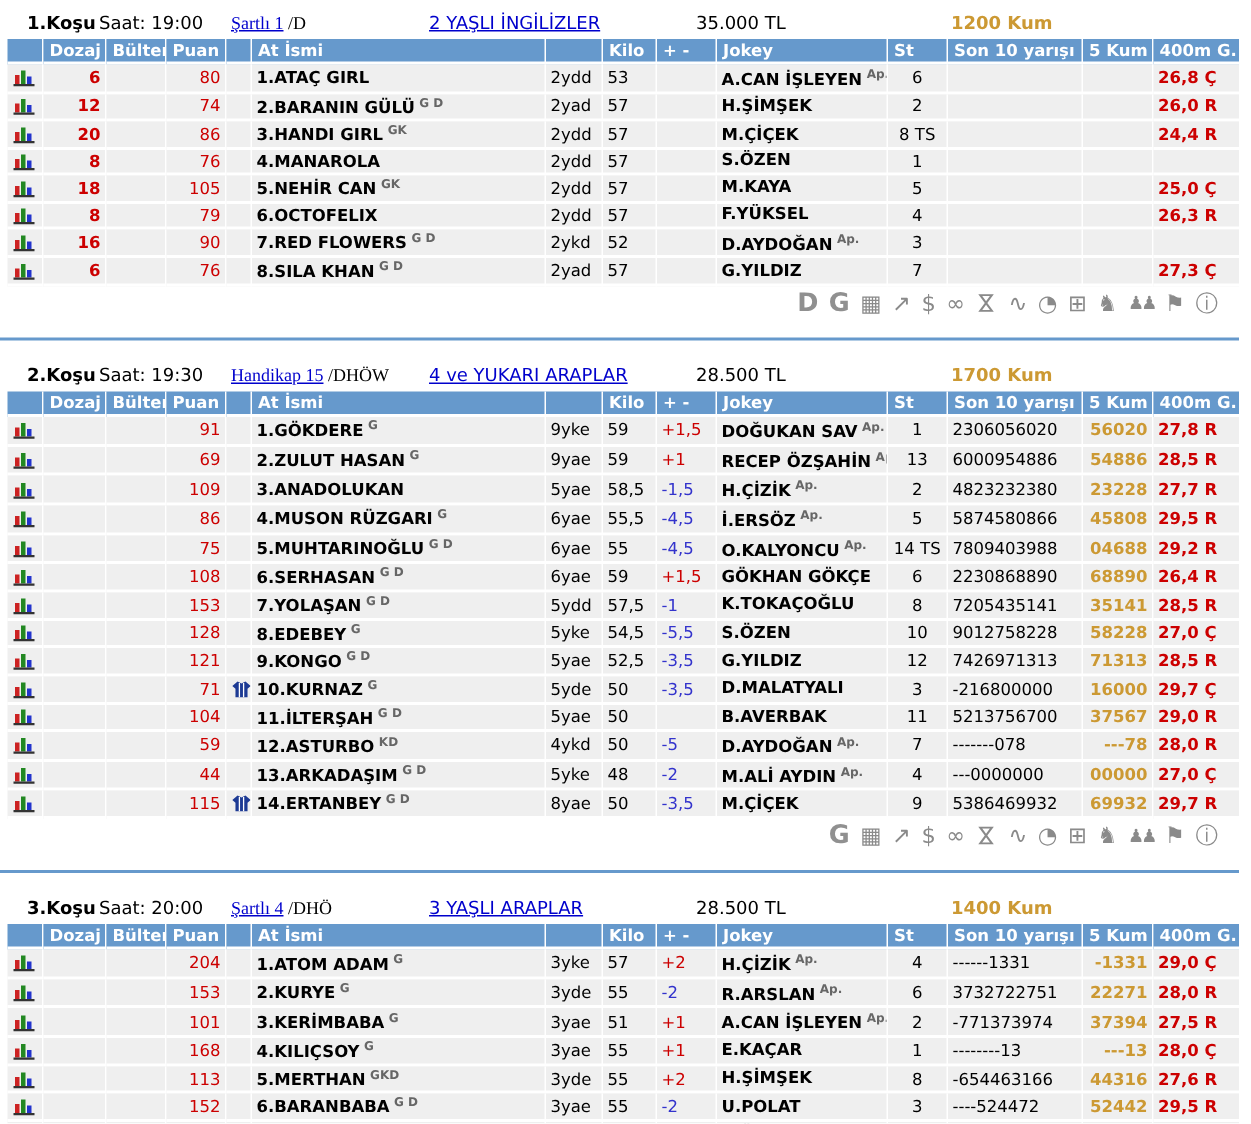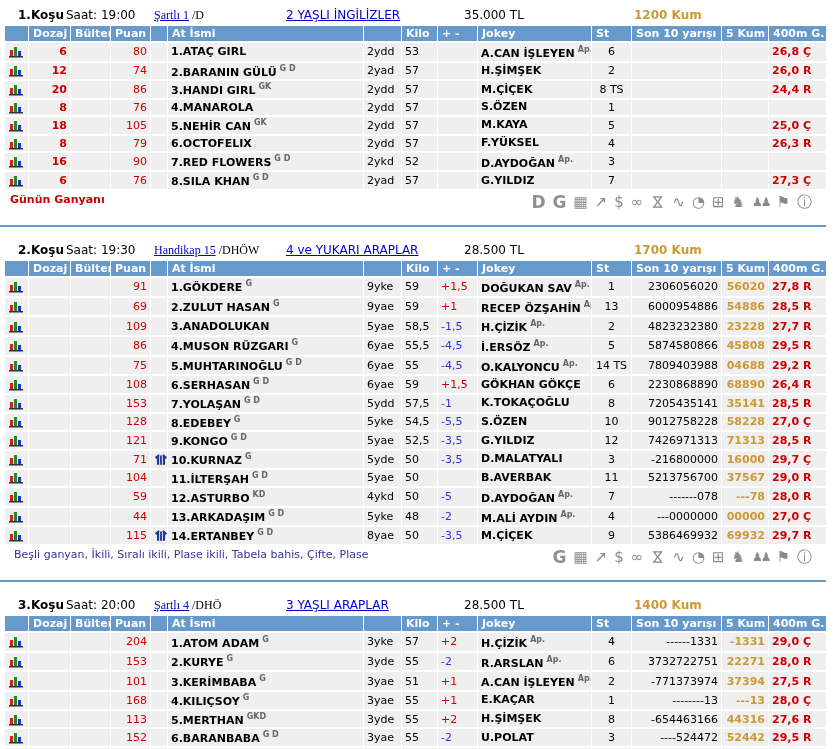--- a/index.html
+++ b/index.html
@@ -32,21 +32,21 @@
   th.col-st,th.col-son10,th.col-kum5{text-align:right;}
   td.c-dozaj{color:#CC0000;font-weight:bold;text-align:right;padding-right:12px;}
   td.c-puan{color:#CC0000;text-align:right;padding-right:6px;}
   td.c-icon{background:#fff;text-align:left;padding:0 2px;}
   td.c-name{font-weight:bold;}
   td.c-name .sup,.jsup{font-size:8px;color:#666;vertical-align:super;font-weight:bold;margin-left:3px;}
   td.c-jockey{font-weight:bold;}
   td.c-delta.pos{color:#CC0000;}
   td.c-delta.neg{color:#3333CC;}
   td.c-st{text-align:center;}
-  td.c-son10{text-align:right;padding-right:8px;}
+  td.c-son10{text-align:left;padding-right:8px;}
   td.c-kum5{text-align:right;color:#CC9933;font-weight:bold;}
   td.c-g400{color:#CC0000;font-weight:bold;padding-left:6px;}
   
   .race-footer{position:relative;min-height:30px;margin:2px 0 0 10px;}
   .note{line-height:14px;}
   .note.red{color:#CC0000;font-weight:bold;}
   .note.blue{color:#333399;padding-left:4px;}
   .toolbar{position:absolute;right:14px;top:0;display:flex;align-items:center;gap:7px;}
   .tbi{color:#8a8a8a;font-size:15px;line-height:18px;cursor:pointer;display:inline-block;}
   .tbi.letter{font-size:17px;font-weight:bold;color:#909090;}
@@ -263,21 +263,20 @@
               <td class="c-st col-st">7</td>
               <td class="c-son10 col-son10"></td>
               <td class="c-kum5 col-kum5"></td>
               <td class="c-g400 col-g400">27,3 Ç</td>
               <td class="c-sx col-sx"></td>
             </tr>
           </tbody>
     </table>
     <div class="race-footer">
       <div class="notes">
-            <div class="note red">Günün Ganyanı</div>
           </div>
       <div class="toolbar">
             <span class="tbi letter">D</span>
             <span class="tbi letter">G</span>
             <span class="tbi">▦</span>
             <span class="tbi">↗</span>
             <span class="tbi">$</span>
             <span class="tbi">∞</span>
             <span class="tbi rot">⋈</span>
             <span class="tbi">∿</span>
@@ -633,21 +632,20 @@
               <td class="c-st col-st">9</td>
               <td class="c-son10 col-son10">5386469932</td>
               <td class="c-kum5 col-kum5">69932</td>
               <td class="c-g400 col-g400">29,7 R</td>
               <td class="c-sx col-sx"></td>
             </tr>
           </tbody>
     </table>
     <div class="race-footer">
       <div class="notes">
-            <div class="note blue">Beşli ganyan, İkili, Sıralı ikili, Plase ikili, Tabela bahis, Çifte, Plase</div>
           </div>
       <div class="toolbar">
             <span class="tbi letter">G</span>
             <span class="tbi">▦</span>
             <span class="tbi">↗</span>
             <span class="tbi">$</span>
             <span class="tbi">∞</span>
             <span class="tbi rot">⋈</span>
             <span class="tbi">∿</span>
             <span class="tbi">◔</span>

